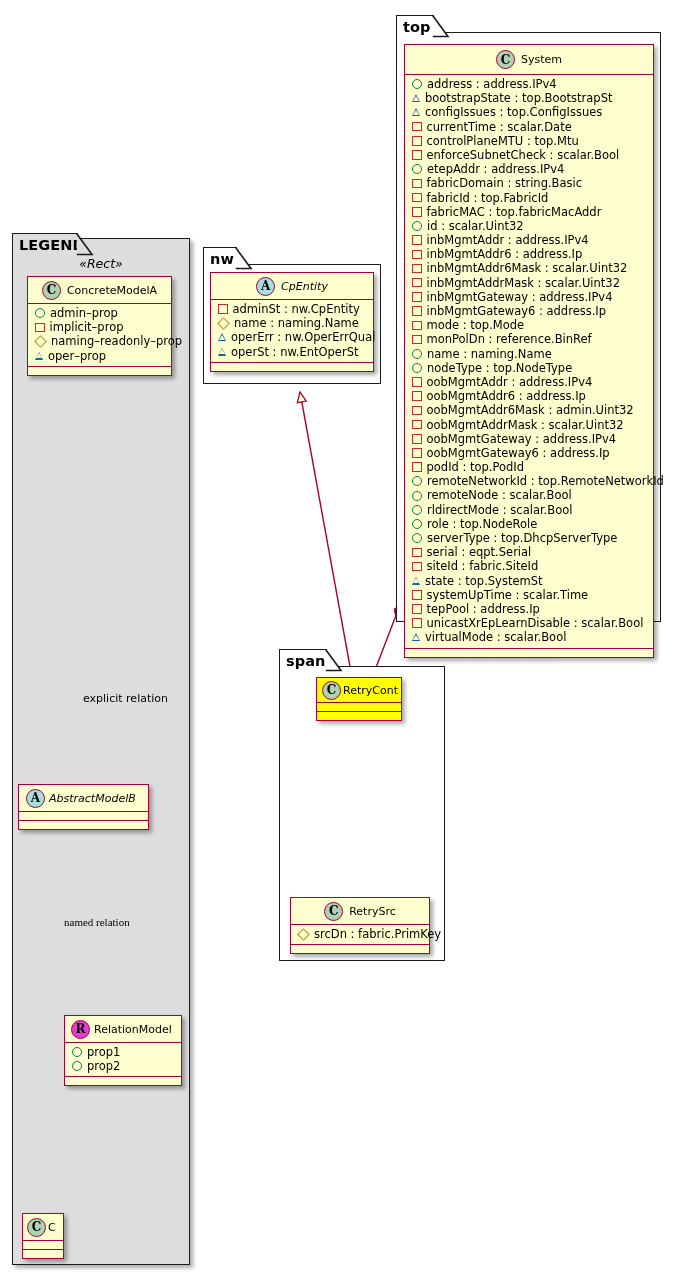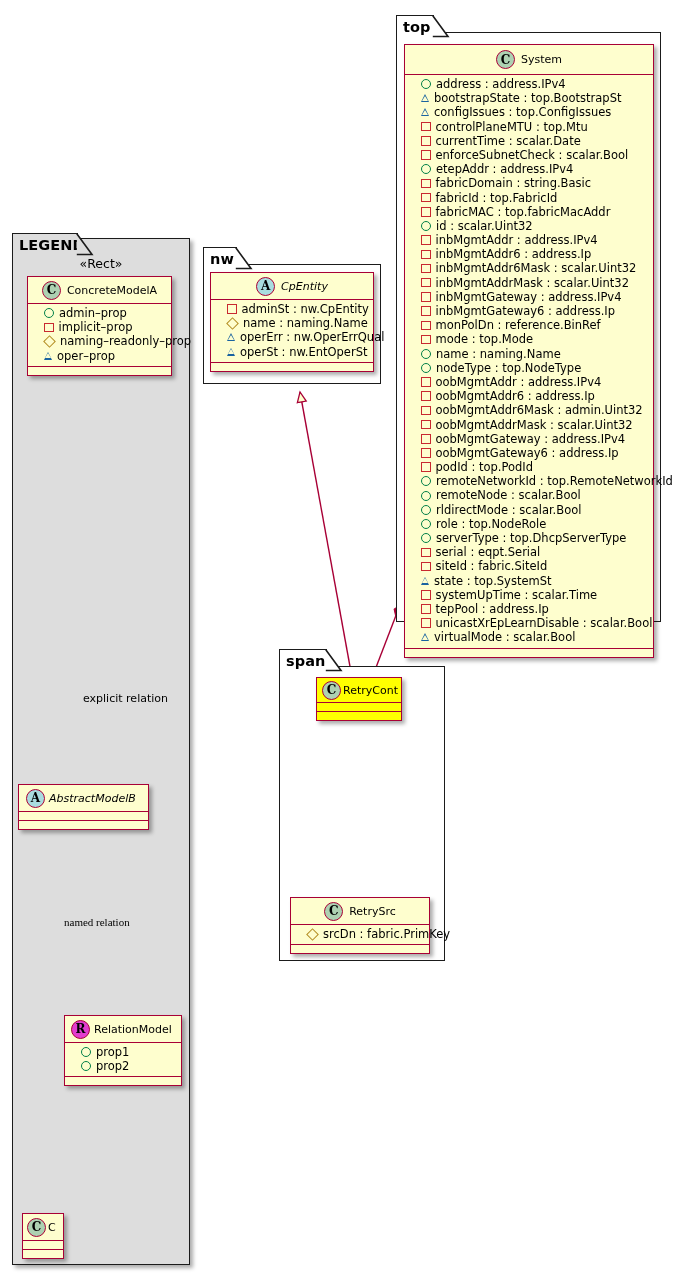--- a/index.html
+++ b/index.html
@@ -83,20 +83,21 @@
     font-size: 11px;
     color: #000000;
     white-space: nowrap;
   }
   .cls-title.italic { font-style: italic; }
   .stereo {
     position: absolute;
     width: 100%;
     text-align: center;
     font-size: 12.5px;
+    font-style: italic;
     color: #000000;
   }
   
   .badge {
     width: 17px; height: 17px;
     border-radius: 50%;
     display: inline-flex;
     align-items: center;
     justify-content: center;
     font-size: 12px;
@@ -119,21 +120,21 @@
     height: 8px;
   }
   .attr {
     display: flex;
     align-items: center;
     gap: 5px;
     font-size: 11.5px;
     color: #000000;
     line-height: 14.2px;
     height: 14.2px;
-    padding-left: 16px;
+    padding-left: 7px;
     white-space: nowrap;
   }
   .vis {
     width: 9px; height: 9px;
     flex: none;
     position: relative;
   }
   
   .vis.circle {
     border: 1.3px solid #038048;
@@ -348,28 +349,28 @@
         <div class="attr">
           <span class="vis triangle"></span>
           <span>bootstrapState : top.BootstrapSt</span>
         </div>
         <div class="attr">
           <span class="vis triangle"></span>
           <span>configIssues : top.ConfigIssues</span>
         </div>
         <div class="attr">
           <span class="vis square"></span>
+          <span>currentTime : scalar.Date</span>
+        </div>
+        <div class="attr">
+          <span class="vis square"></span>
           <span>controlPlaneMTU : top.Mtu</span>
         </div>
         <div class="attr">
           <span class="vis square"></span>
-          <span>currentTime : scalar.Date</span>
-        </div>
-        <div class="attr">
-          <span class="vis square"></span>
           <span>enforceSubnetCheck : scalar.Bool</span>
         </div>
         <div class="attr">
           <span class="vis circle"></span>
           <span>etepAddr : address.IPv4</span>
         </div>
         <div class="attr">
           <span class="vis square"></span>
           <span>fabricDomain : string.Basic</span>
         </div>
@@ -404,25 +405,25 @@
         <div class="attr">
           <span class="vis square"></span>
           <span>inbMgmtGateway : address.IPv4</span>
         </div>
         <div class="attr">
           <span class="vis square"></span>
           <span>inbMgmtGateway6 : address.Ip</span>
         </div>
         <div class="attr">
           <span class="vis square"></span>
+          <span>mode : top.Mode</span>
+        </div>
+        <div class="attr">
+          <span class="vis square"></span>
           <span>monPolDn : reference.BinRef</span>
-        </div>
-        <div class="attr">
-          <span class="vis square"></span>
-          <span>mode : top.Mode</span>
         </div>
         <div class="attr">
           <span class="vis circle"></span>
           <span>name : naming.Name</span>
         </div>
         <div class="attr">
           <span class="vis circle"></span>
           <span>nodeType : top.NodeType</span>
         </div>
         <div class="attr">

